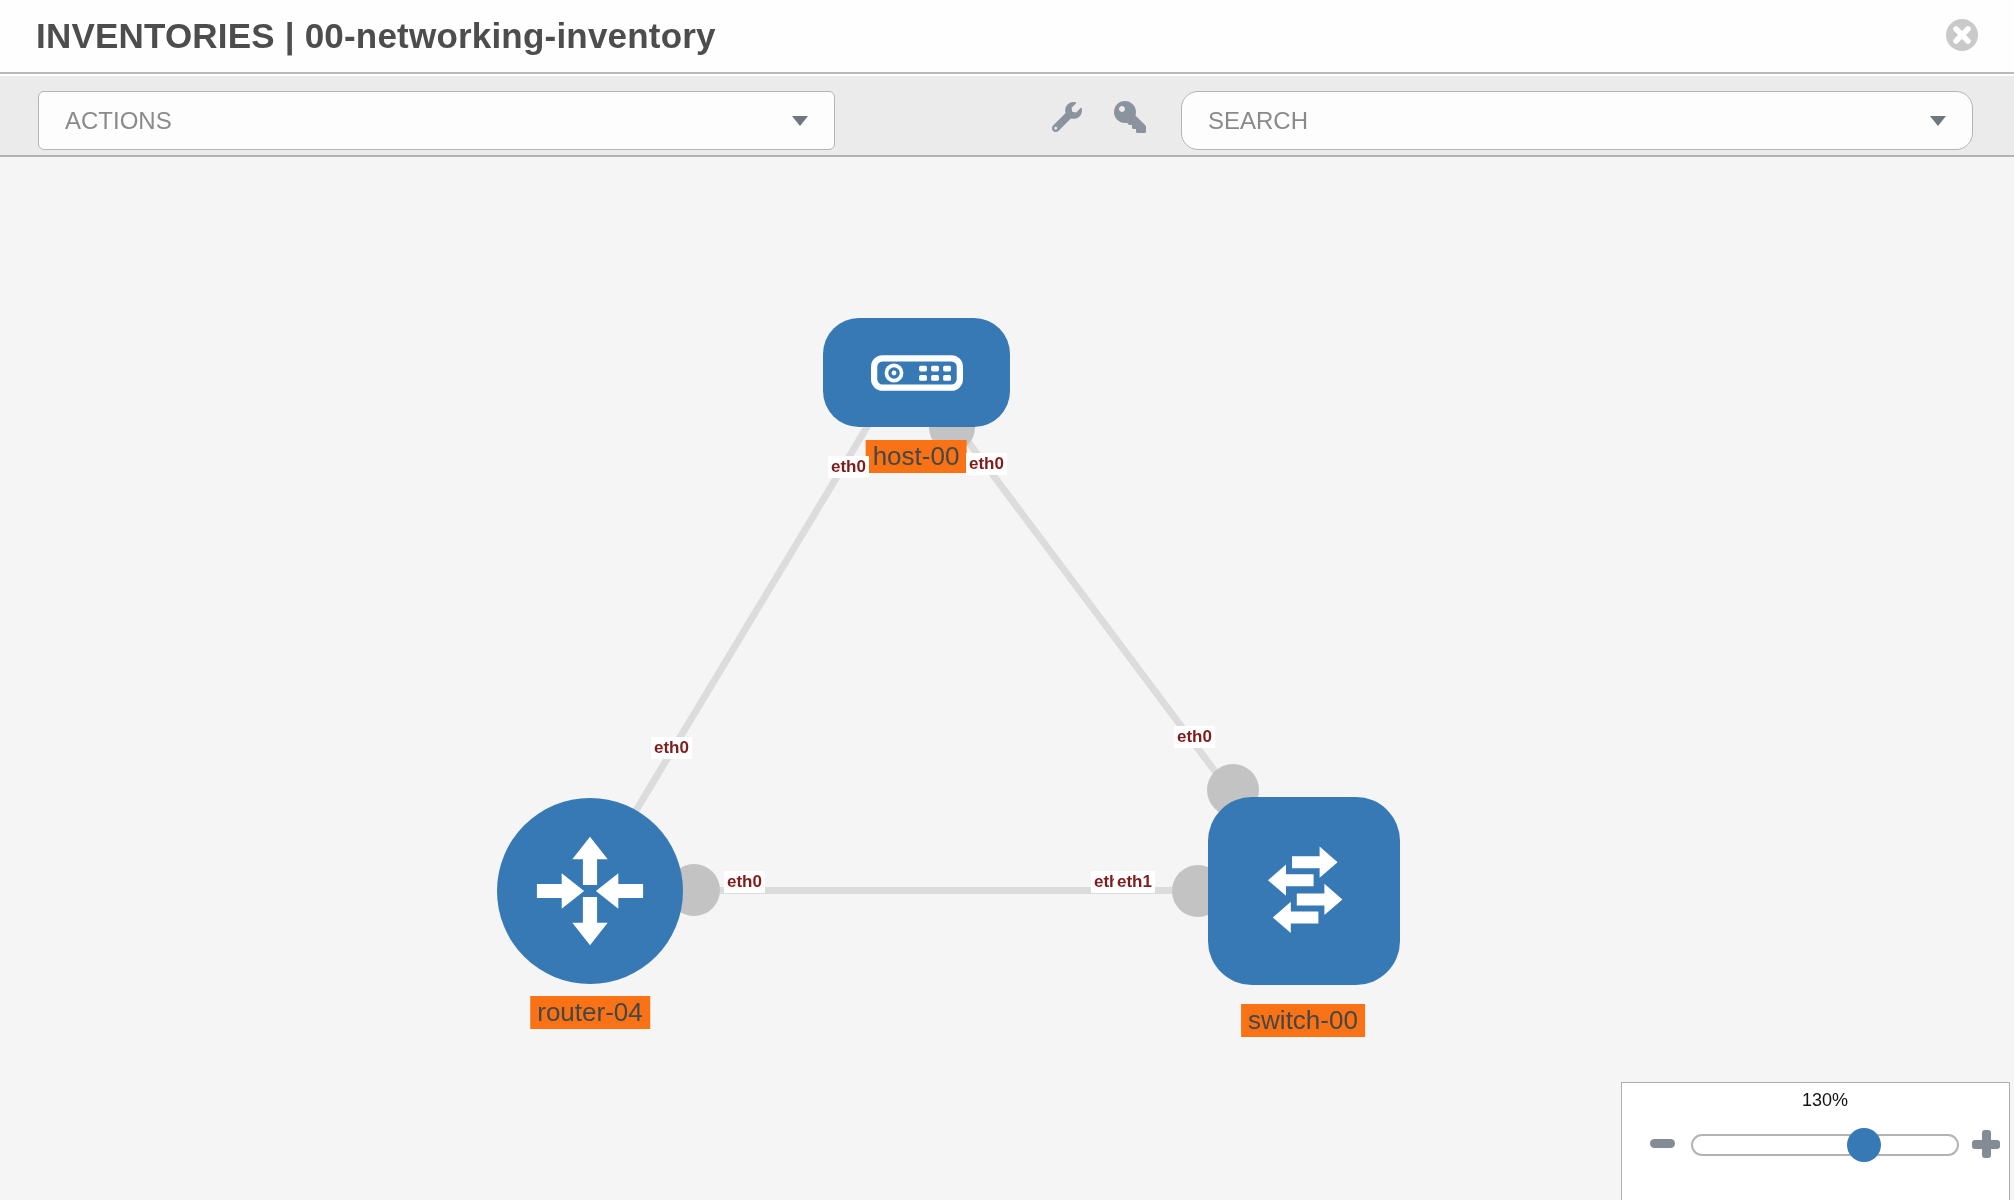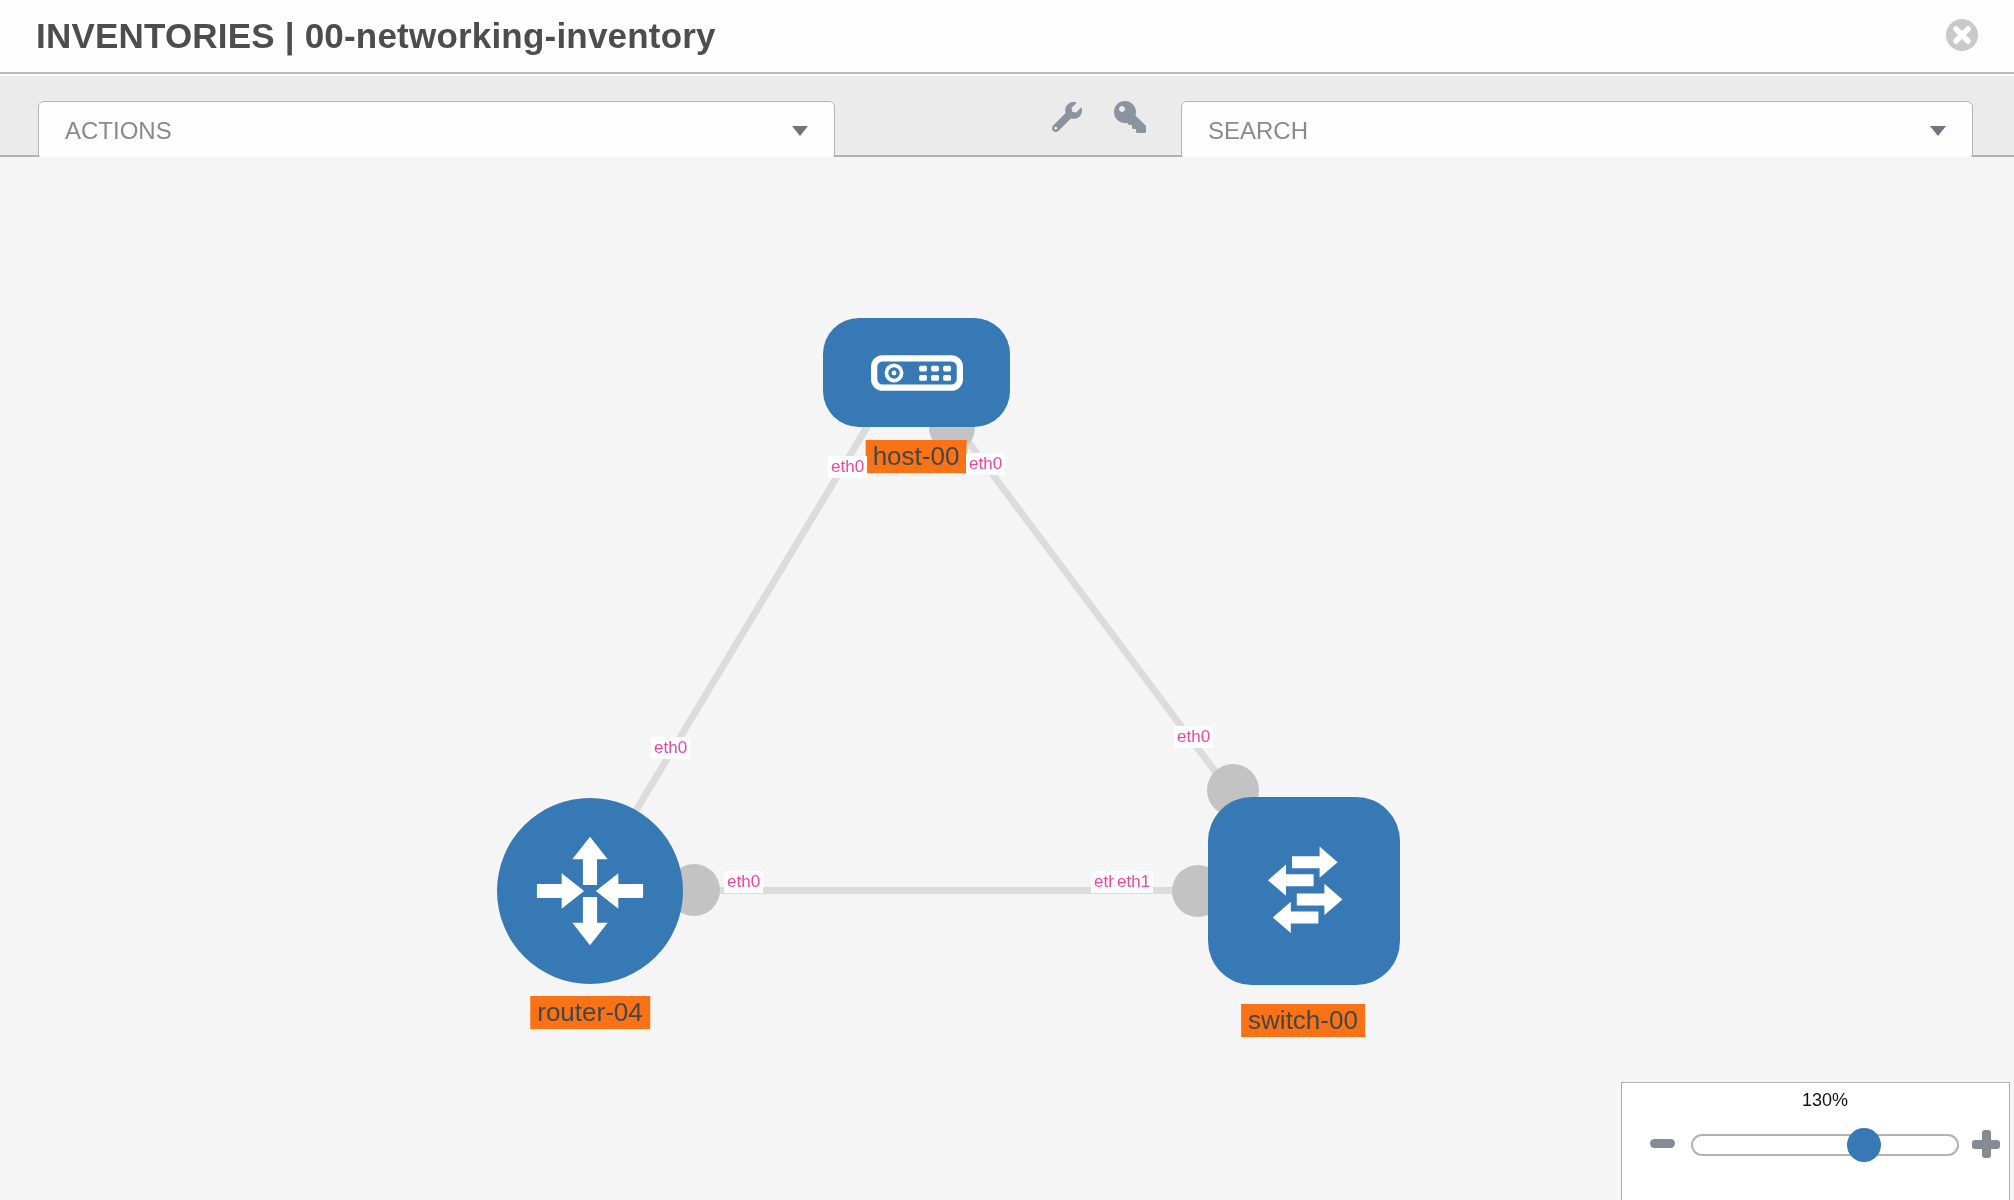--- a/index.html
+++ b/index.html
@@ -11,26 +11,26 @@
   .header { position:absolute; left:0; top:0; width:2014px; height:74px;
     background:#fefefe; border-bottom:2px solid #b9b9b9;
     display:flex; align-items:center; padding:0 36px; }
   .page-title { font-size:35px; font-weight:bold; color:#4d4d4d; letter-spacing:0.2px; }
   .close-btn { position:absolute; right:34px; top:17px; width:36px; height:36px;
     border:none; background:transparent; cursor:pointer; padding:0; }
 
   
   .toolbar { position:absolute; left:0; top:76px; width:2014px; height:81px;
     background:#ebebeb; border-bottom:2px solid #b3b3b3; }
-  .dd-box { position:absolute; top:25px; height:59px; background:#fdfdfd;
+  .dd-box { position:absolute; top:15px; height:59px; background:#fdfdfd;
     border:1px solid #b5b5b5; border-radius:6px; display:flex; align-items:center;
     justify-content:space-between; padding:0 26px; font-size:24px; color:#8a8a8a;
     cursor:pointer; }
   .dd-actions { left:38px; width:797px; }
-  .dd-search  { left:1181px; width:792px; }
+  .dd-search  { left:1181px; width:792px;border-radius:17px; }
   .caret { width:0; height:0; border-left:8px solid transparent;
     border-right:8px solid transparent; border-top:10px solid #6e7680; }
   .tb-icon { position:absolute; cursor:pointer; }
   .tb-wrench { left:1052px; top:26px; }
   .tb-key    { left:1114px; top:25px; }
 
   
   .canvas { position:absolute; left:0; top:157px; width:2014px; height:1043px;
     background:#f5f5f5; }
   .links-layer { position:absolute; left:0; top:0; }
@@ -40,22 +40,22 @@
   .node-host   { left:823px; top:161px; width:187px; height:109px; border-radius:36px; }
   .node-router { left:497px; top:641px; width:186px; height:186px; border-radius:50%; }
   .node-switch { left:1208px; top:640px; width:192px; height:188px; border-radius:44px; }
 
   .node-label { position:absolute; transform:translateX(-50%);
     font-size:26px; color:#464646; background:#f97316; padding:1px 7px; white-space:nowrap; }
   .lbl-host   { left:916px;  top:283px; }
   .lbl-router { left:590px;  top:839px; }
   .lbl-switch { left:1303px; top:839px;margin-top:8px; }
 
-  .if-label { position:absolute; font-size:17px; color:#ec4899; background:#fff;
-    padding:0 3px; line-height:22px; white-space:nowrap; }
+  .if-label { position:absolute; font-size:17px; color:#7f1d1d; background:#fff;
+    padding:0 3px; line-height:22px; white-space:nowrap;font-weight:bold; }
   .if-host-left   { left:828px;  top:299px; }
   .if-host-right  { left:966px;  top:296px; }
   .if-router-link { left:651px;  top:580px; }
   .if-switch-link { left:1174px; top:569px; }
   .if-mid-router  { left:724px;  top:714px; }
   .if-mid-under   { left:1091px; top:714px; }
   .if-mid-over    { left:1114px; top:714px; }
 
   
   .zoom-panel { position:absolute; left:1621px; top:1082px; width:389px; height:140px;

